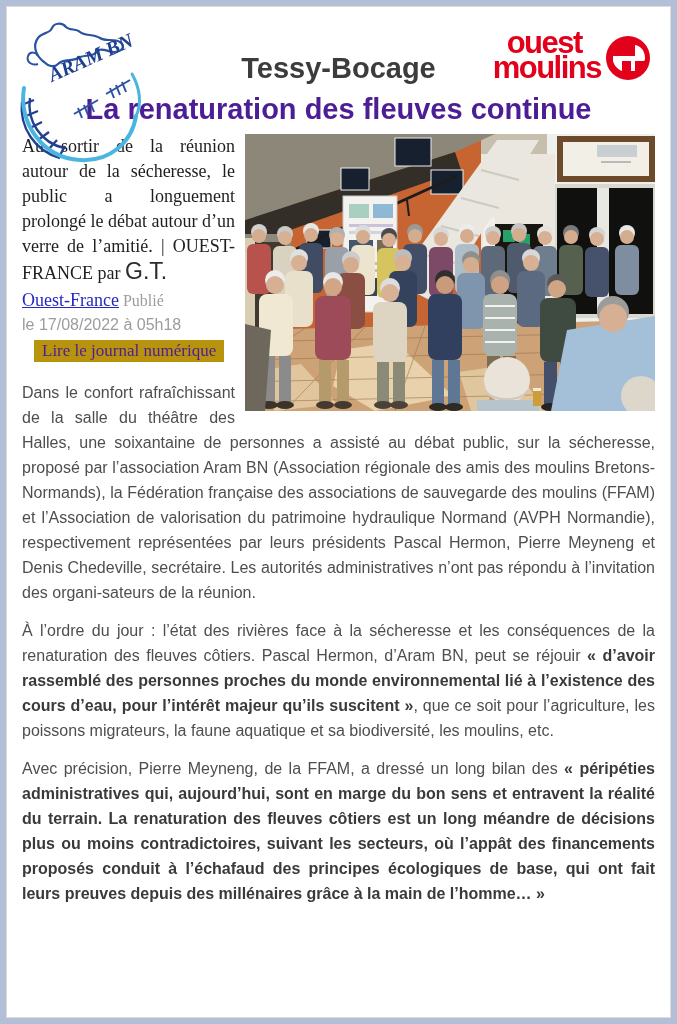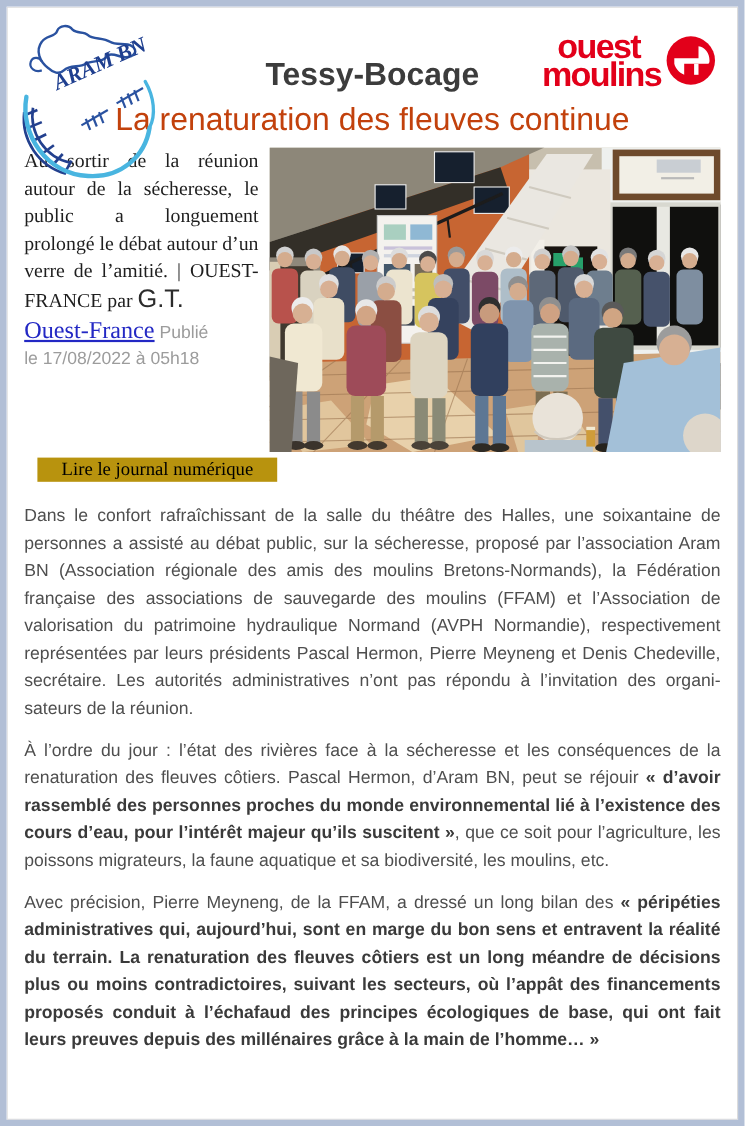--- a/index.html
+++ b/index.html
@@ -2,47 +2,47 @@
 <html lang="fr"><head>
 <meta charset="utf-8">
 <style>
   html,body{margin:0;padding:0;background:#fff;}
   body{width:677px;height:1024px;font-family:"Liberation Sans",sans-serif;}
   .page{box-sizing:border-box;width:677px;height:1024px;border:6px solid #b2bfd6;
         box-shadow:inset 0 0 0 1px #dcdcdc;background:#fff;position:relative;
         overflow:hidden;padding:0 16px;}
   
   .aram-logo{position:absolute;top:12px;left:8px;width:134px;height:152px;}
-  .of-logo{position:absolute;top:24px;right:20px;display:flex;align-items:flex-start;}
+  .of-logo{position:absolute;top:24px;right:20px;display:flex;align-items:flex-end;}
   .of-words{font-weight:bold;color:#e2001a;line-height:0.82;font-size:31px;
             letter-spacing:-1.5px;text-align:left;}
   .of-words .l1{display:block;margin-left:14px;}
   .of-words .l2{display:block;}
   .of-mark{margin-left:4px;margin-top:2px;}
   
   .kicker{margin:0;padding-top:46px;text-align:center;font-size:29px;font-weight:bold;color:#3c3c3c;}
-  .title{margin:7px 0 0;text-align:center;font-size:29px;line-height:35px;font-weight:normal;color:#c2410c;}
+  .title{margin:7px 0 0;text-align:center;font-size:29px;line-height:35px;font-weight:bold;color:#4c1d95;}
   .lede{margin:13px 0 0;font-style:italic;font-weight:bold;font-size:17px;line-height:26px;
         color:#5b5b5b;text-align:justify;}
   
   .article{margin-top:7px;font-size:16px;color:#4e4e4e;}
   figure.photo{float:right;width:410px;height:277px;margin:0 0 5px 10px;padding:0;}
   figure.photo svg{display:block;}
   .caption{font-family:"Liberation Serif",serif;font-size:18px;line-height:25px;color:#1e1e1e;
            text-align:justify;margin:0;}
   .caption .initials{font-family:"Liberation Sans",sans-serif;font-size:23px;color:#2b2b2b;}
   .publine{font-size:16px;line-height:24px;margin:2px 0 0;}
-  .publine a{font-family:"Liberation Serif",serif;font-size:22px;color:#2328c4;
+  .publine a{font-family:"Liberation Serif",serif;font-size:18px;color:#2328c4;
              text-decoration:underline;cursor:pointer;}
-  .gray{color:#9c9c9c;}
+  .gray{color:#9c9c9c;font-family:Liberation Serif, serif;}
   .pubdate{color:#9c9c9c;font-size:16px;line-height:23px;margin:0;}
   .readline{margin:3px 0 1px;line-height:23px;}
-  .read-link{display:inline-block;margin-left:12px;background:#b8930e;color:#000000;
+  .read-link{display:inline-block;margin-left:12px;background:#b8930e;color:#4c1d95;
              font-family:"Liberation Serif",serif;font-size:17px;line-height:22px;
-             padding:0 22px;cursor:pointer;}
+             padding:0 8px;cursor:pointer;}
   p.body{line-height:25px;text-align:justify;margin:13px 0 0;}
   p.body.first{margin-top:18px;}
   p.body b{color:#3a3a3a;}
 </style>
 </head>
 <body>
 
 <div class="page">
 
   <div class="aram-logo">

